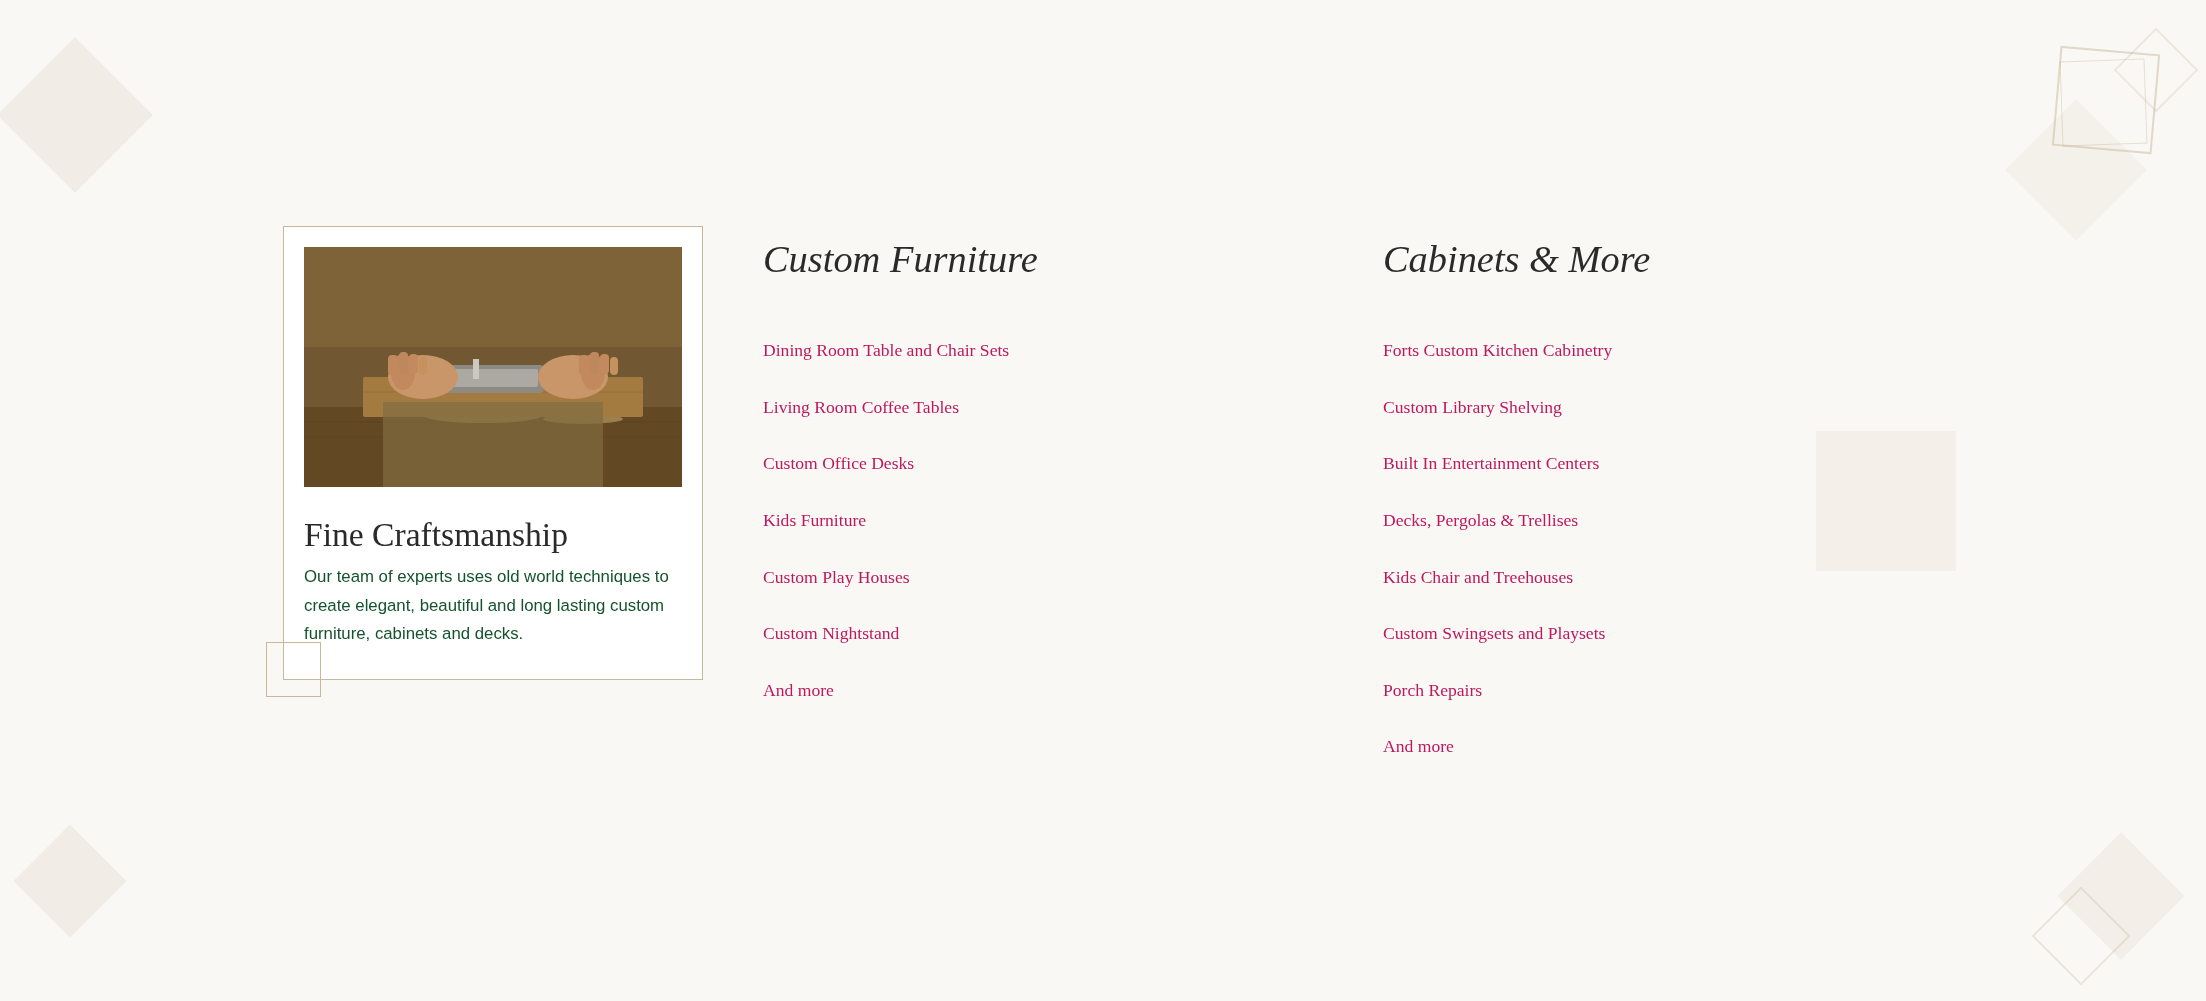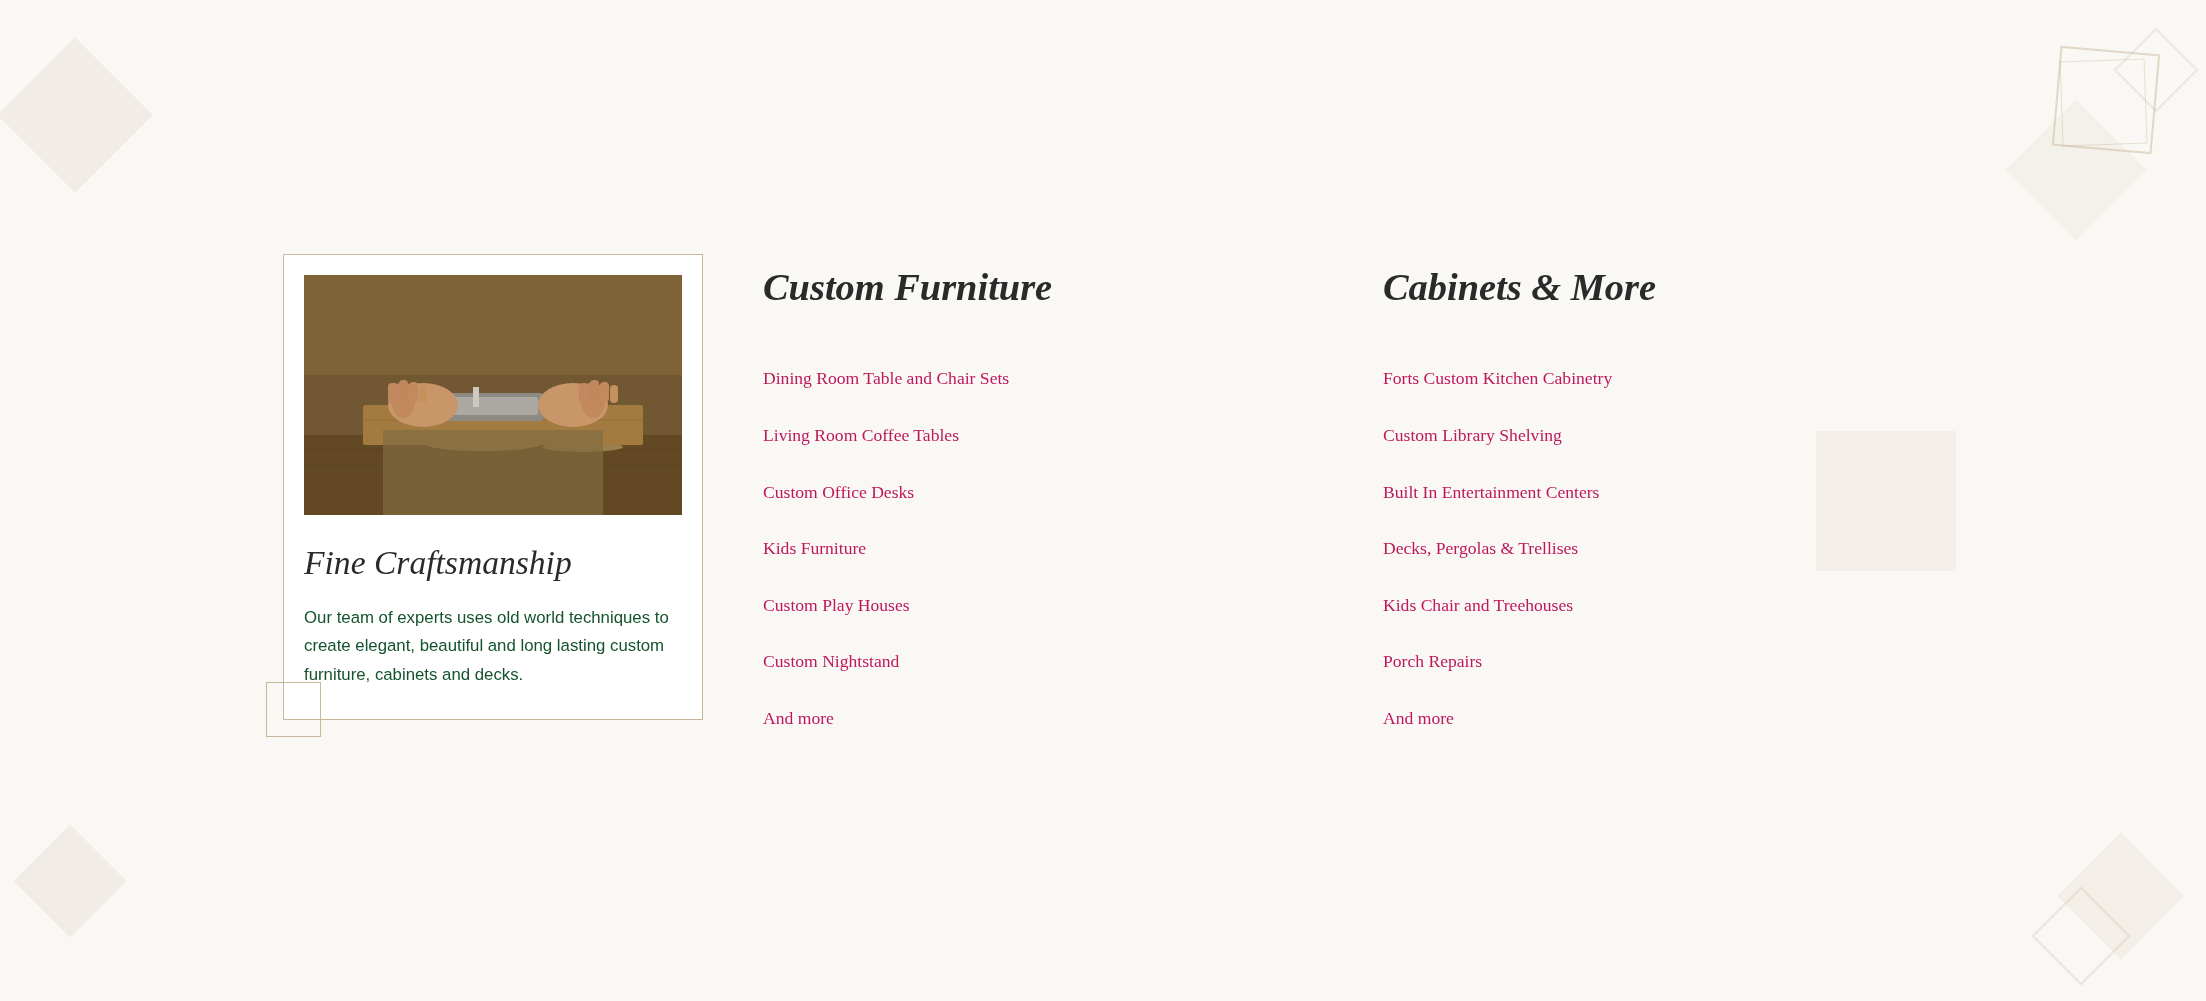--- a/index.html
+++ b/index.html
@@ -69,23 +69,22 @@
       width: 100%;
       height: 100%;
     }
 
     .card-title {
       font-family: 'Palatino Linotype', Palatino, 'Book Antiqua', serif;
       font-size: 2.1rem;
       font-weight: 400;
       color: #2a2a2a;
       margin-top: 28px;
-      margin-bottom: 20px;
+      margin-bottom: 8px;
       line-height: 1.2;
-      font-style: italic;
     }
 
     .card-description {
       font-family: Arial, Helvetica, sans-serif;
       font-size: 1.05rem;
       color: #14532d;
       line-height: 1.7;
       font-style: normal;
     }
 
@@ -109,21 +108,21 @@
       padding-top: 10px;
     }
 
     .column {
       flex: 1;
     }
 
     .column-title {
       font-family: 'Palatino Linotype', Palatino, 'Book Antiqua', serif;
       font-size: 2.4rem;
-      font-weight: 700;
+      font-weight: 400;
       color: #2a2a2a;
       margin-bottom: 40px;
       font-style: italic;
       line-height: 1.2;
     }
 
     .list-item {
       font-family: Liberation Serif, serif;
       font-size: 1.1rem;
       color: #be185d;
@@ -251,19 +250,20 @@
     </div>
 
     <div class="column">
       <h2 class="column-title">Cabinets &amp; More</h2>
       <div id="cabinets-list">
           <div class="list-item">Forts Custom Kitchen Cabinetry</div>
           <div class="list-item">Custom Library Shelving</div>
           <div class="list-item">Built In Entertainment Centers</div>
           <div class="list-item">Decks, Pergolas &amp; Trellises</div>
           <div class="list-item">Kids Chair and Treehouses</div>
+          <div class="list-item">Custom Swingsets and Playsets</div>
           <div class="list-item">Porch Repairs</div>
           <div class="list-item">And more</div>
         </div>
     </div>
 
   </div>
 </div>
 
 </body></html>

